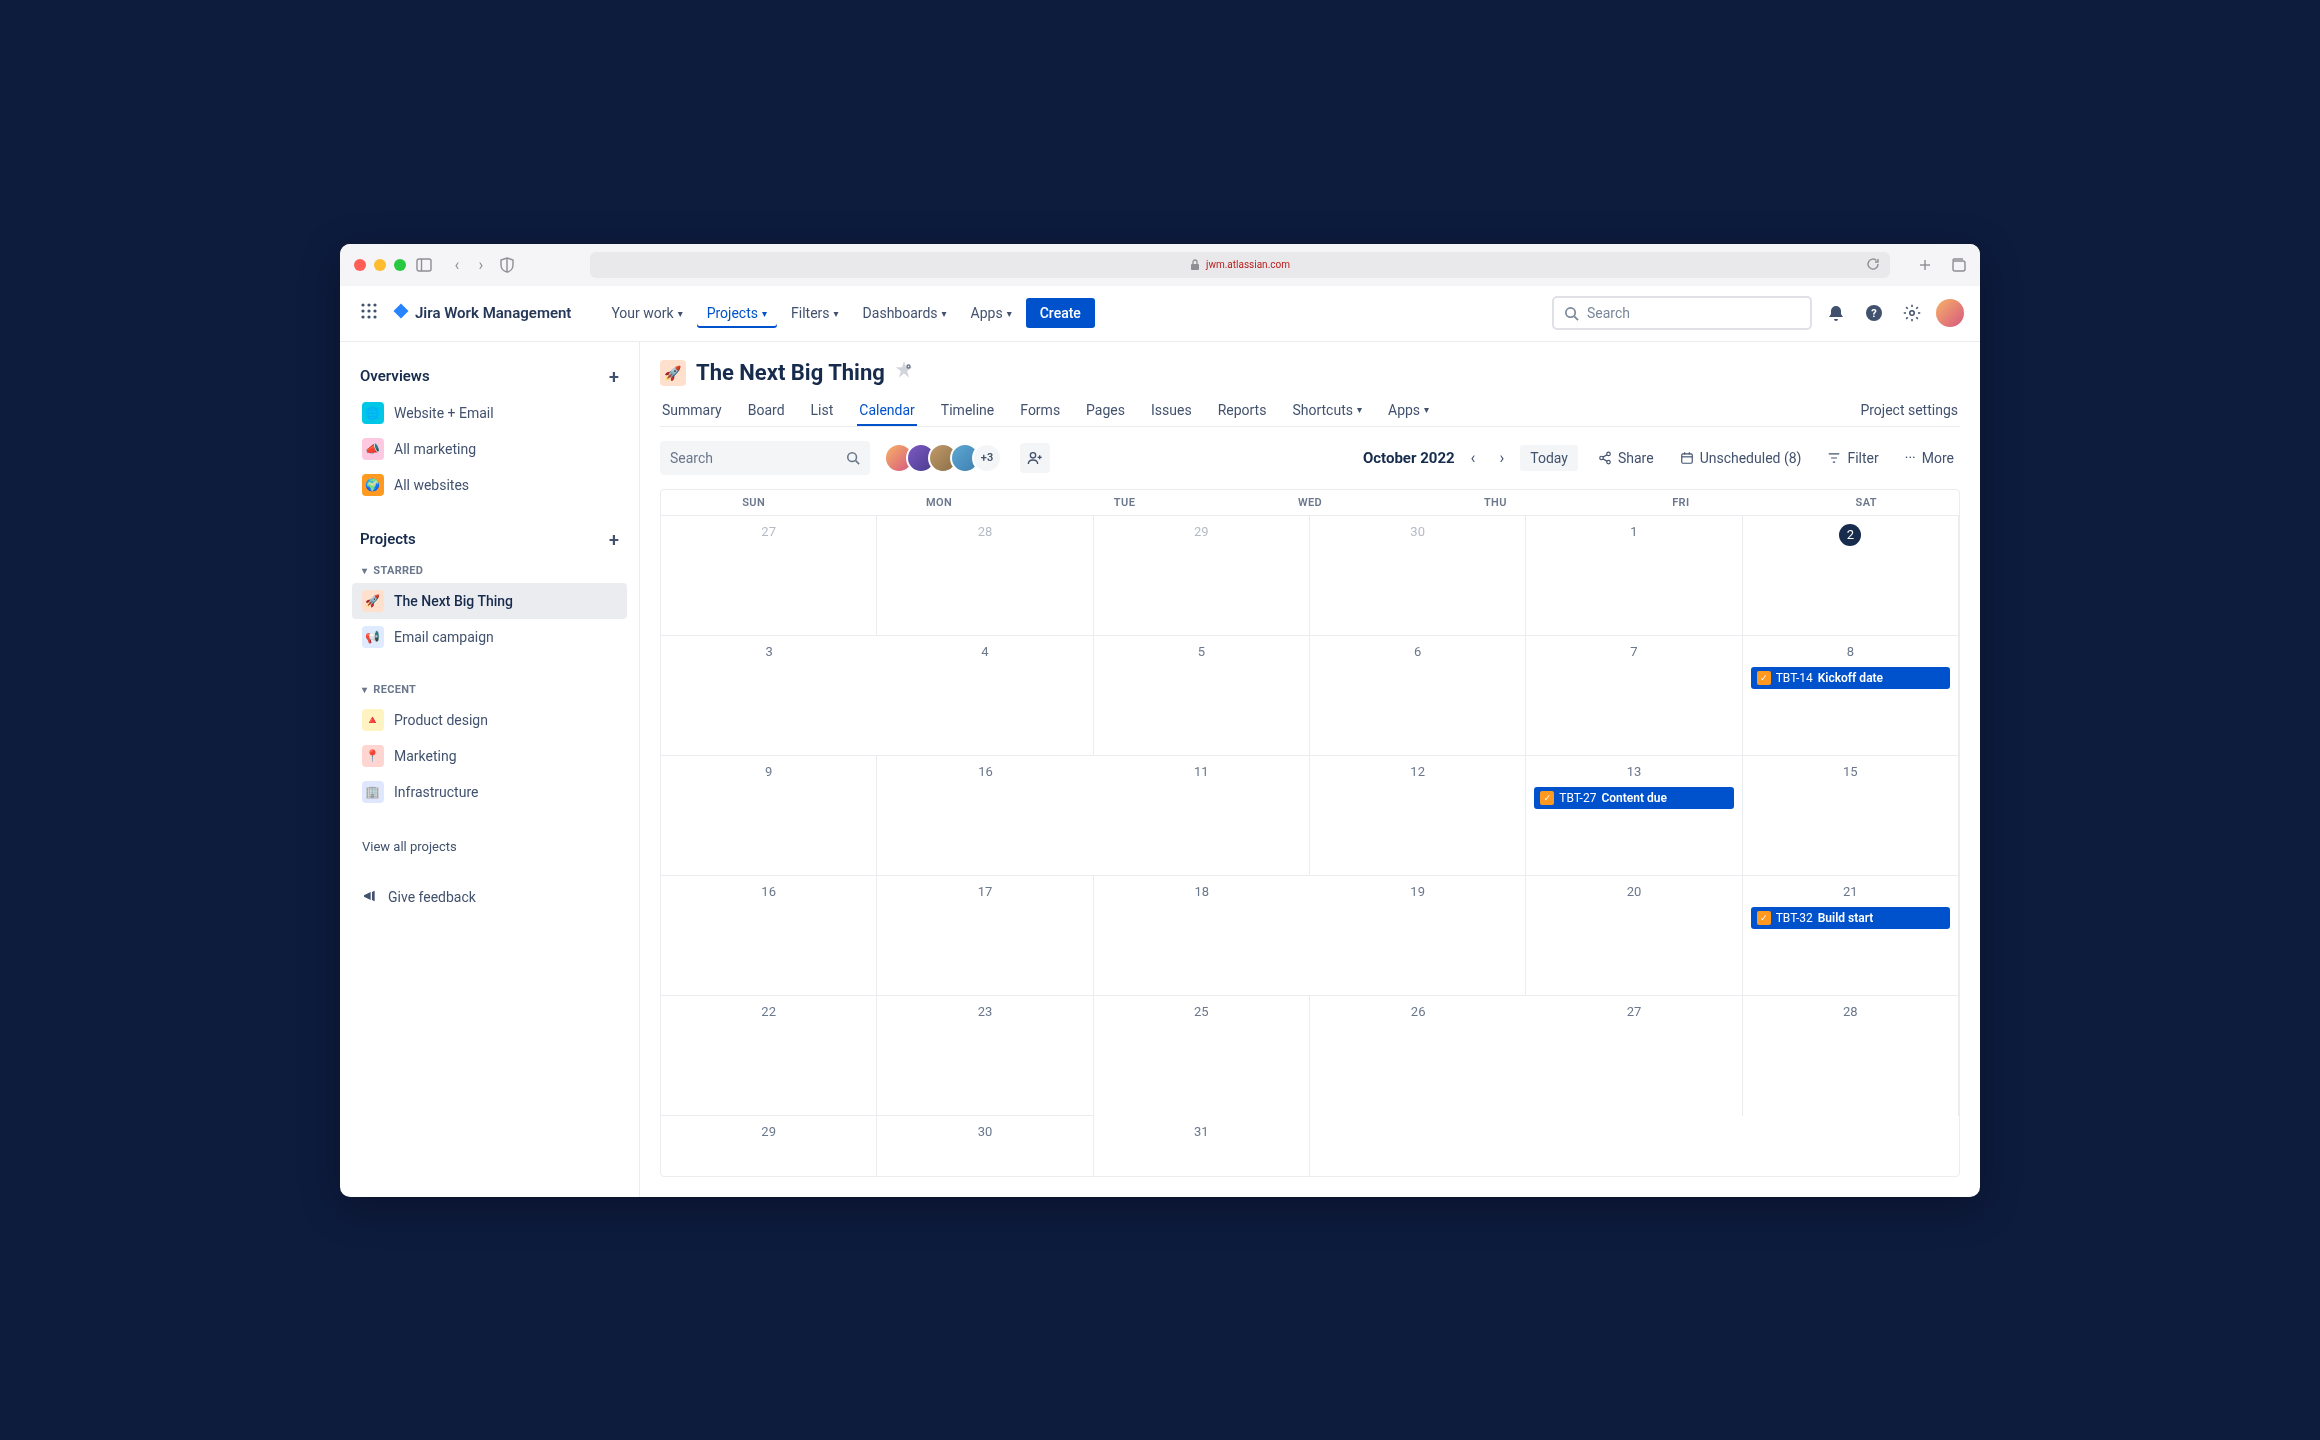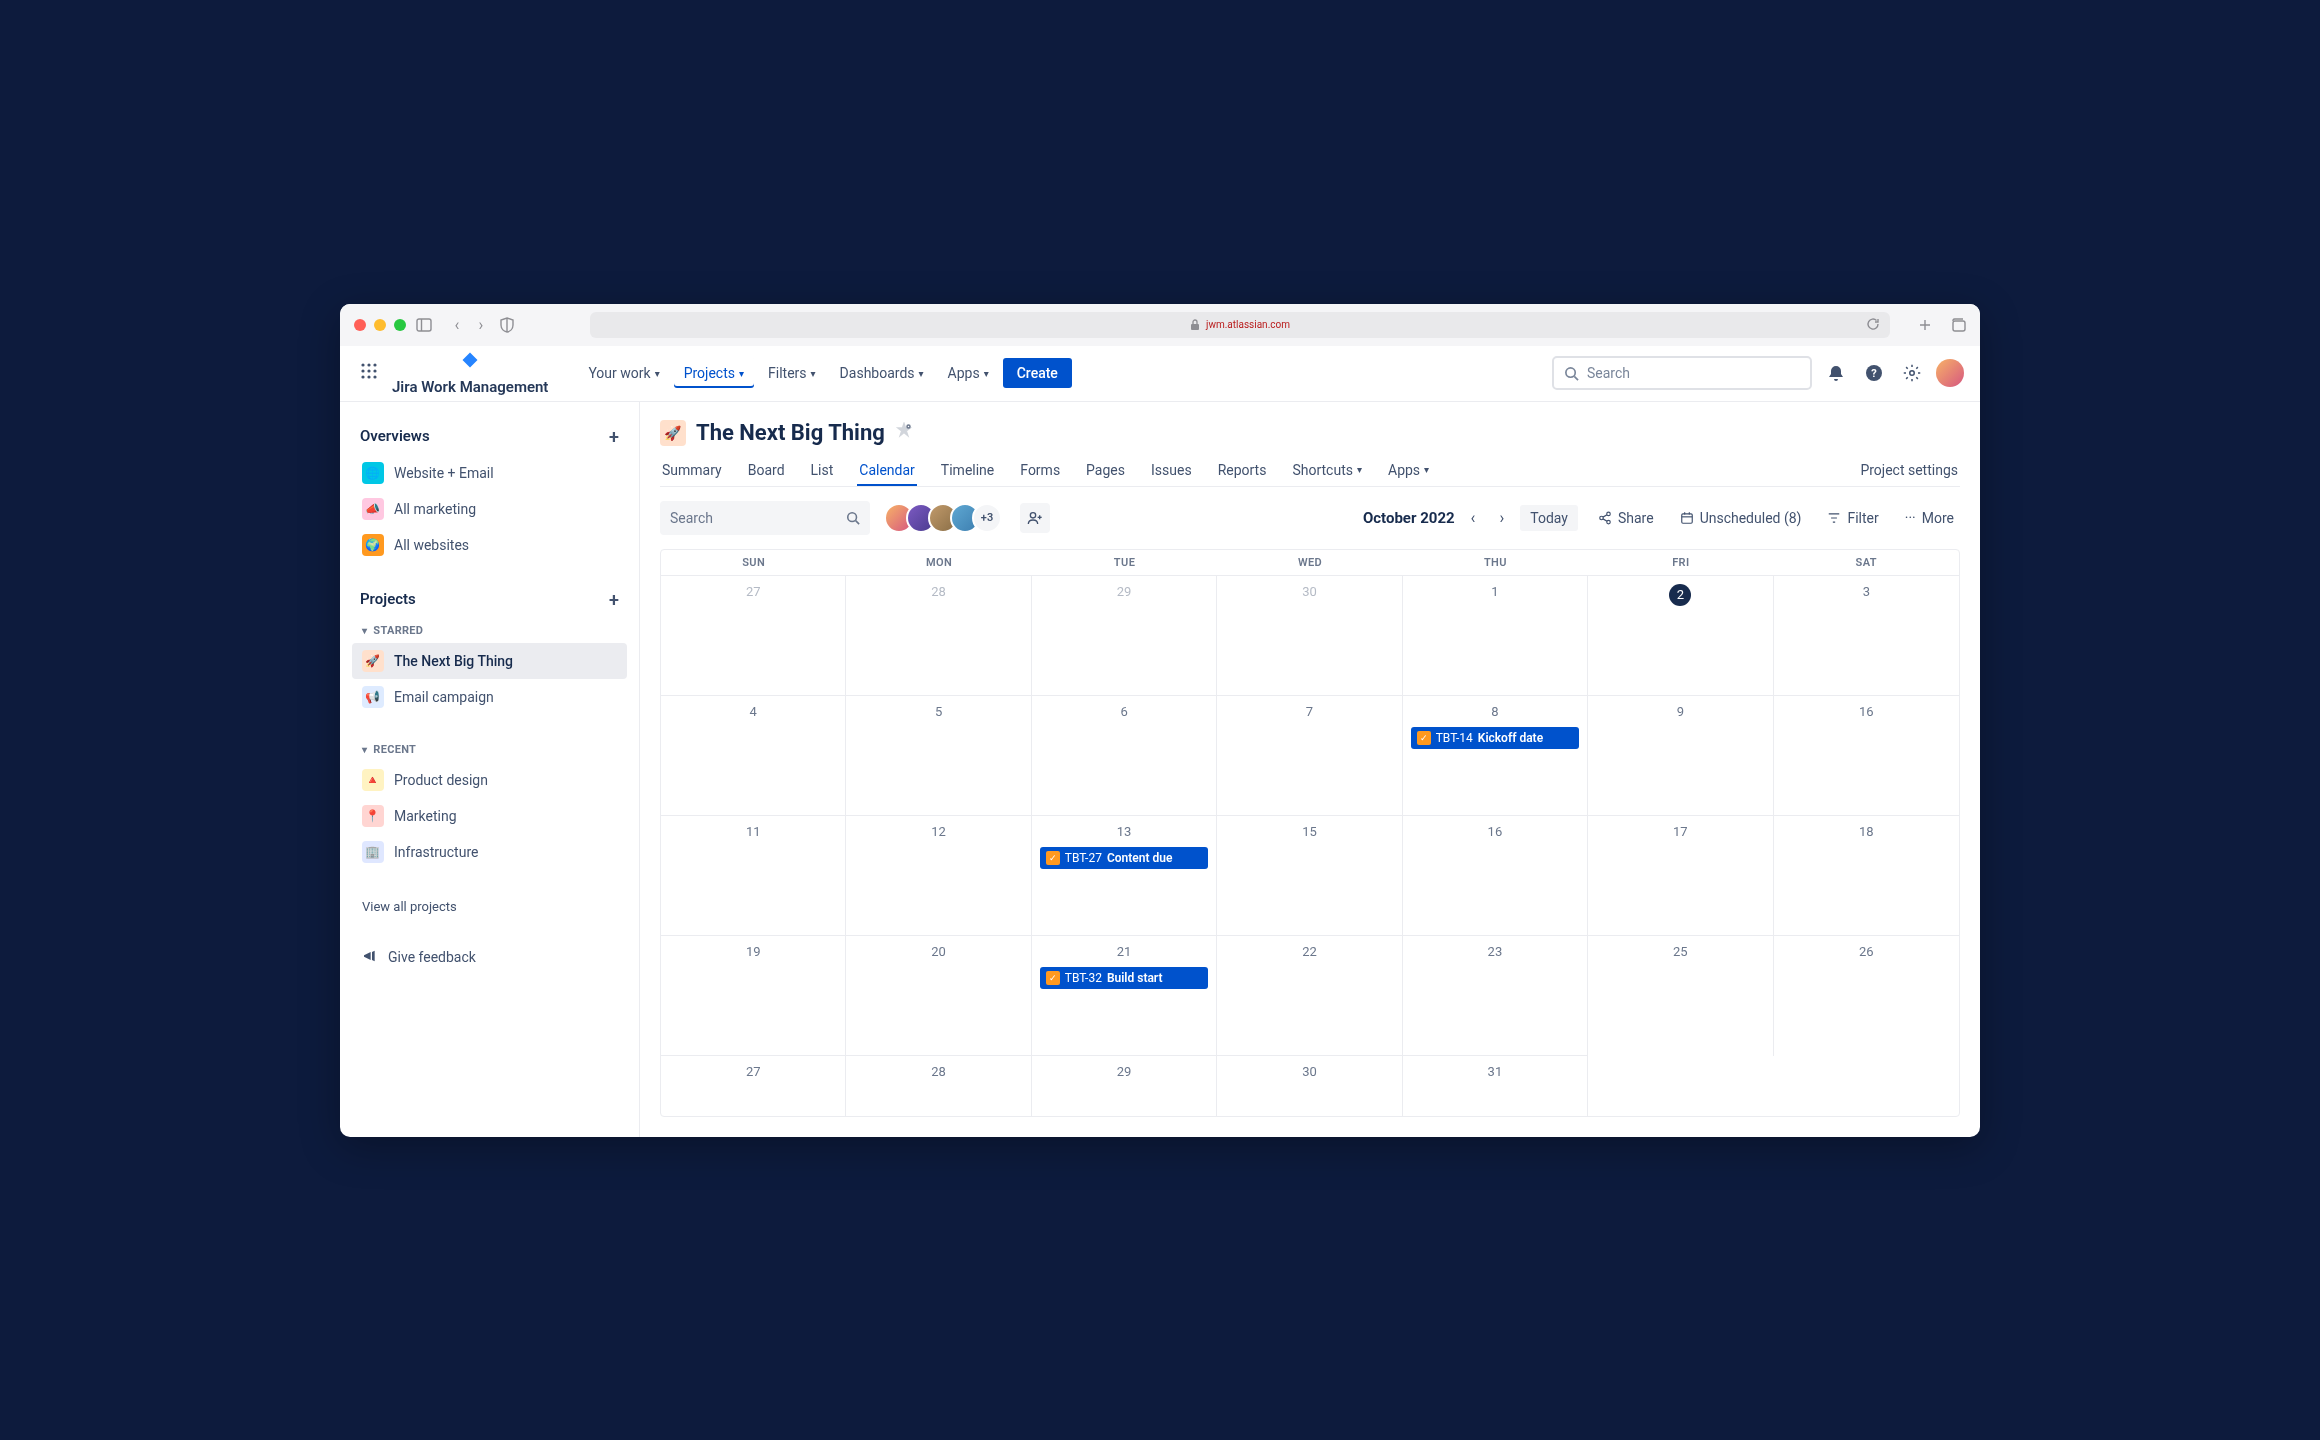--- a/index.html
+++ b/index.html
@@ -61,21 +61,20 @@
   gap: 10px;
 }
 .app-switcher { color: #42526e; padding: 4px; }
 .logo {
   display: flex;
   align-items: center;
   gap: 5px;
   color: #253858;
   font-weight: 600;
   font-size: 15px;
-  flex-direction: column;
 }
 .logo-mark { color: #2684ff; font-size: 18px; }
 .nav-items { display: flex; gap: 4px; margin-left: 20px; }
 .nav-item {
   padding: 6px 10px;
   color: #42526e;
   font-size: 14px;
   display: flex;
   align-items: center;
   gap: 4px;
@@ -240,21 +239,21 @@
 .cal-head { display: grid; grid-template-columns: repeat(7, 1fr); }
 .cal-head-cell {
   text-align: center;
   padding: 6px 0;
   font-size: 11px;
   font-weight: 600;
   color: #6b778c;
   letter-spacing: 0.4px;
   border-bottom: 1px solid #ebecf0;
 }
-.cal-body { display: grid; grid-template-columns: repeat(7, 1fr); }
+.cal-body { display: grid; grid-template-columns: repeat(6, 1fr); }
 .cal-cell {
   border-right: 1px solid #ebecf0;
   border-bottom: 1px solid #ebecf0;
   min-height: 120px;
   padding: 8px;
 }
 .cal-cell:nth-child(7n) { border-right: none; }
 .cal-body .cal-cell:nth-last-child(-n+7) { border-bottom: none; min-height: 60px; }
 .day-num { text-align: center; font-size: 13px; color: #6b778c; }
 .day-num.other { opacity: 0.5; }

